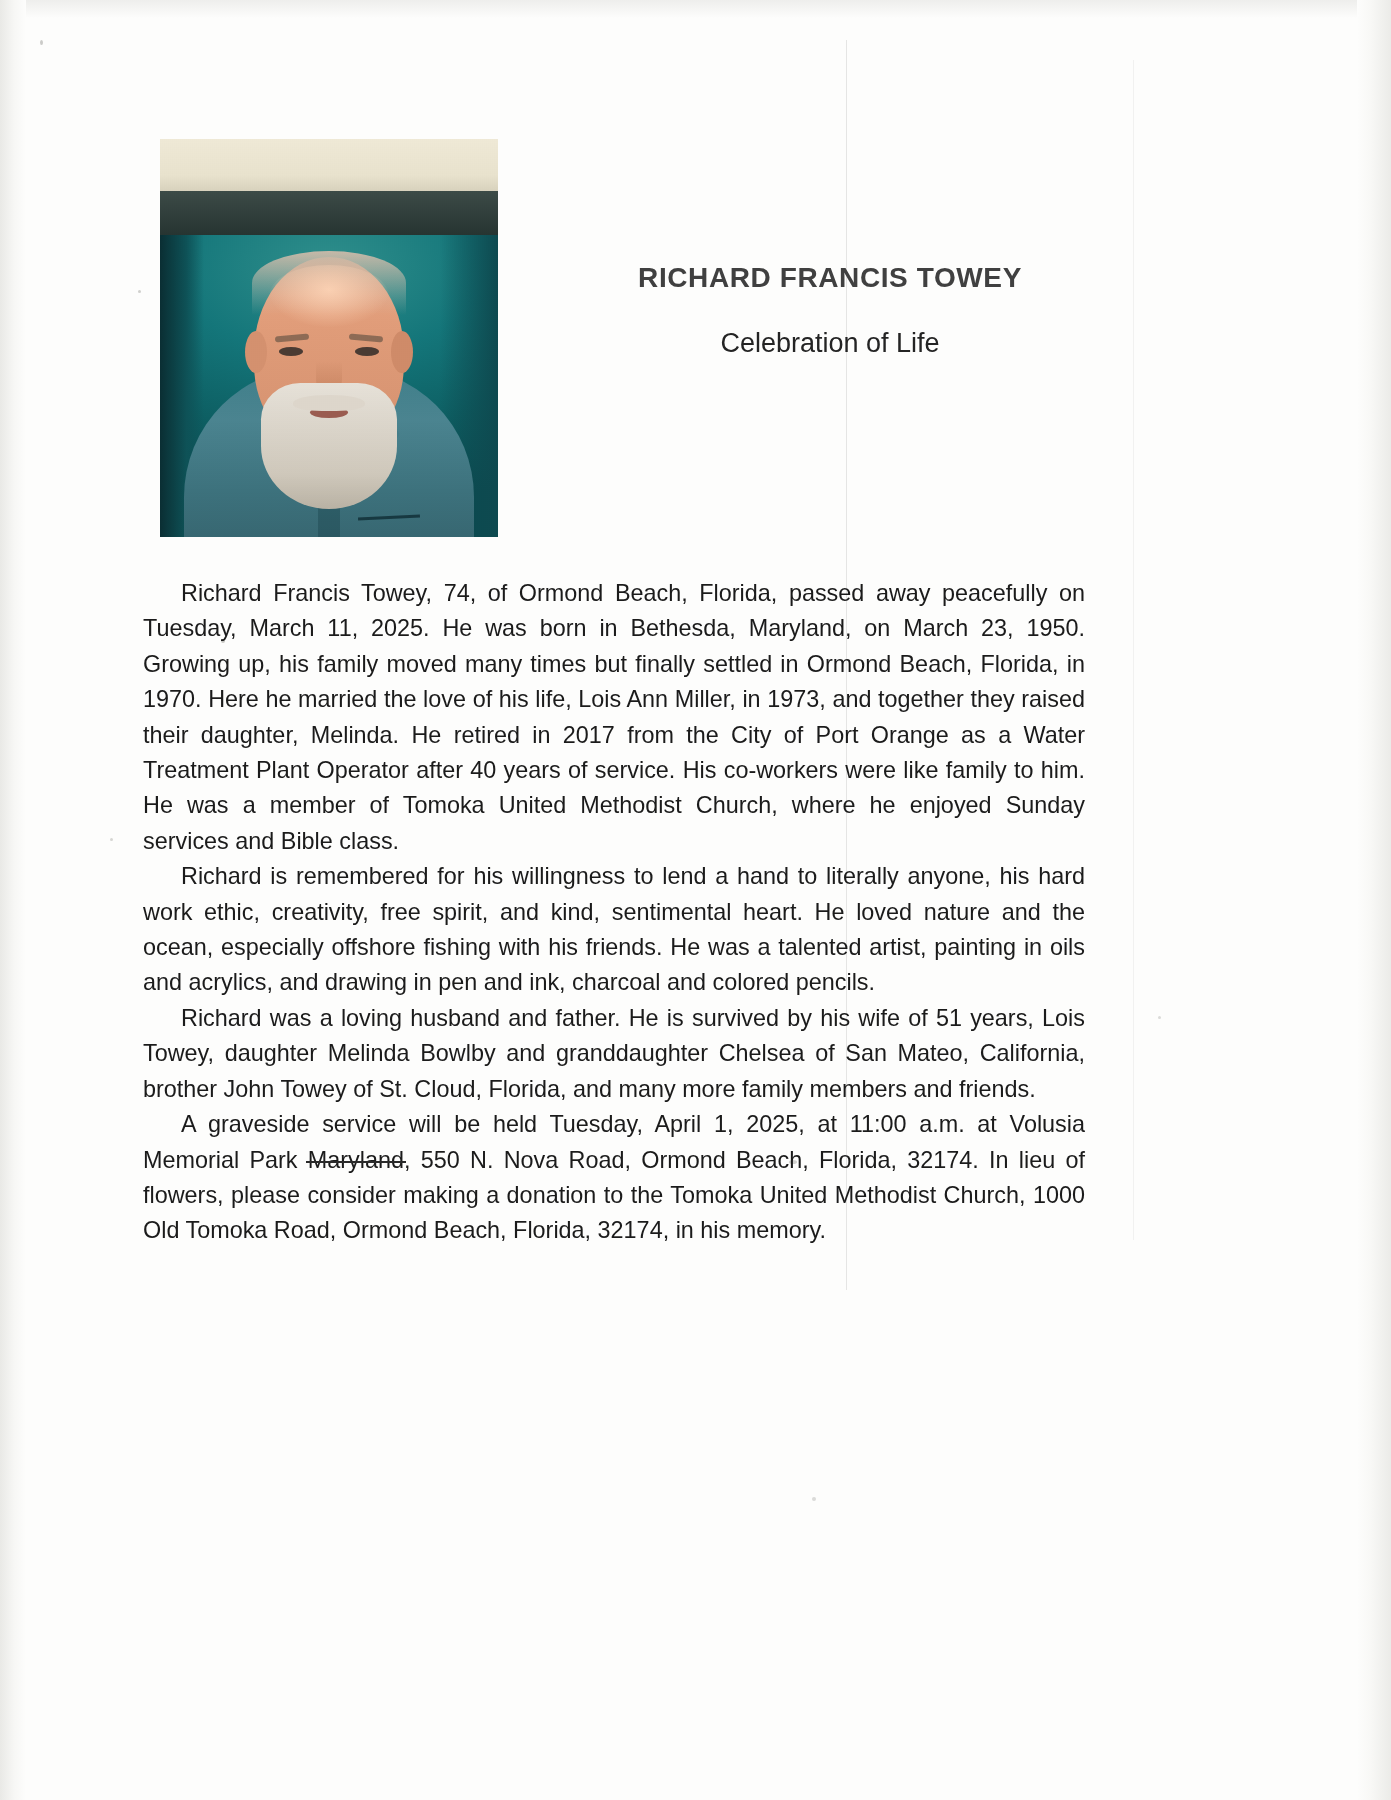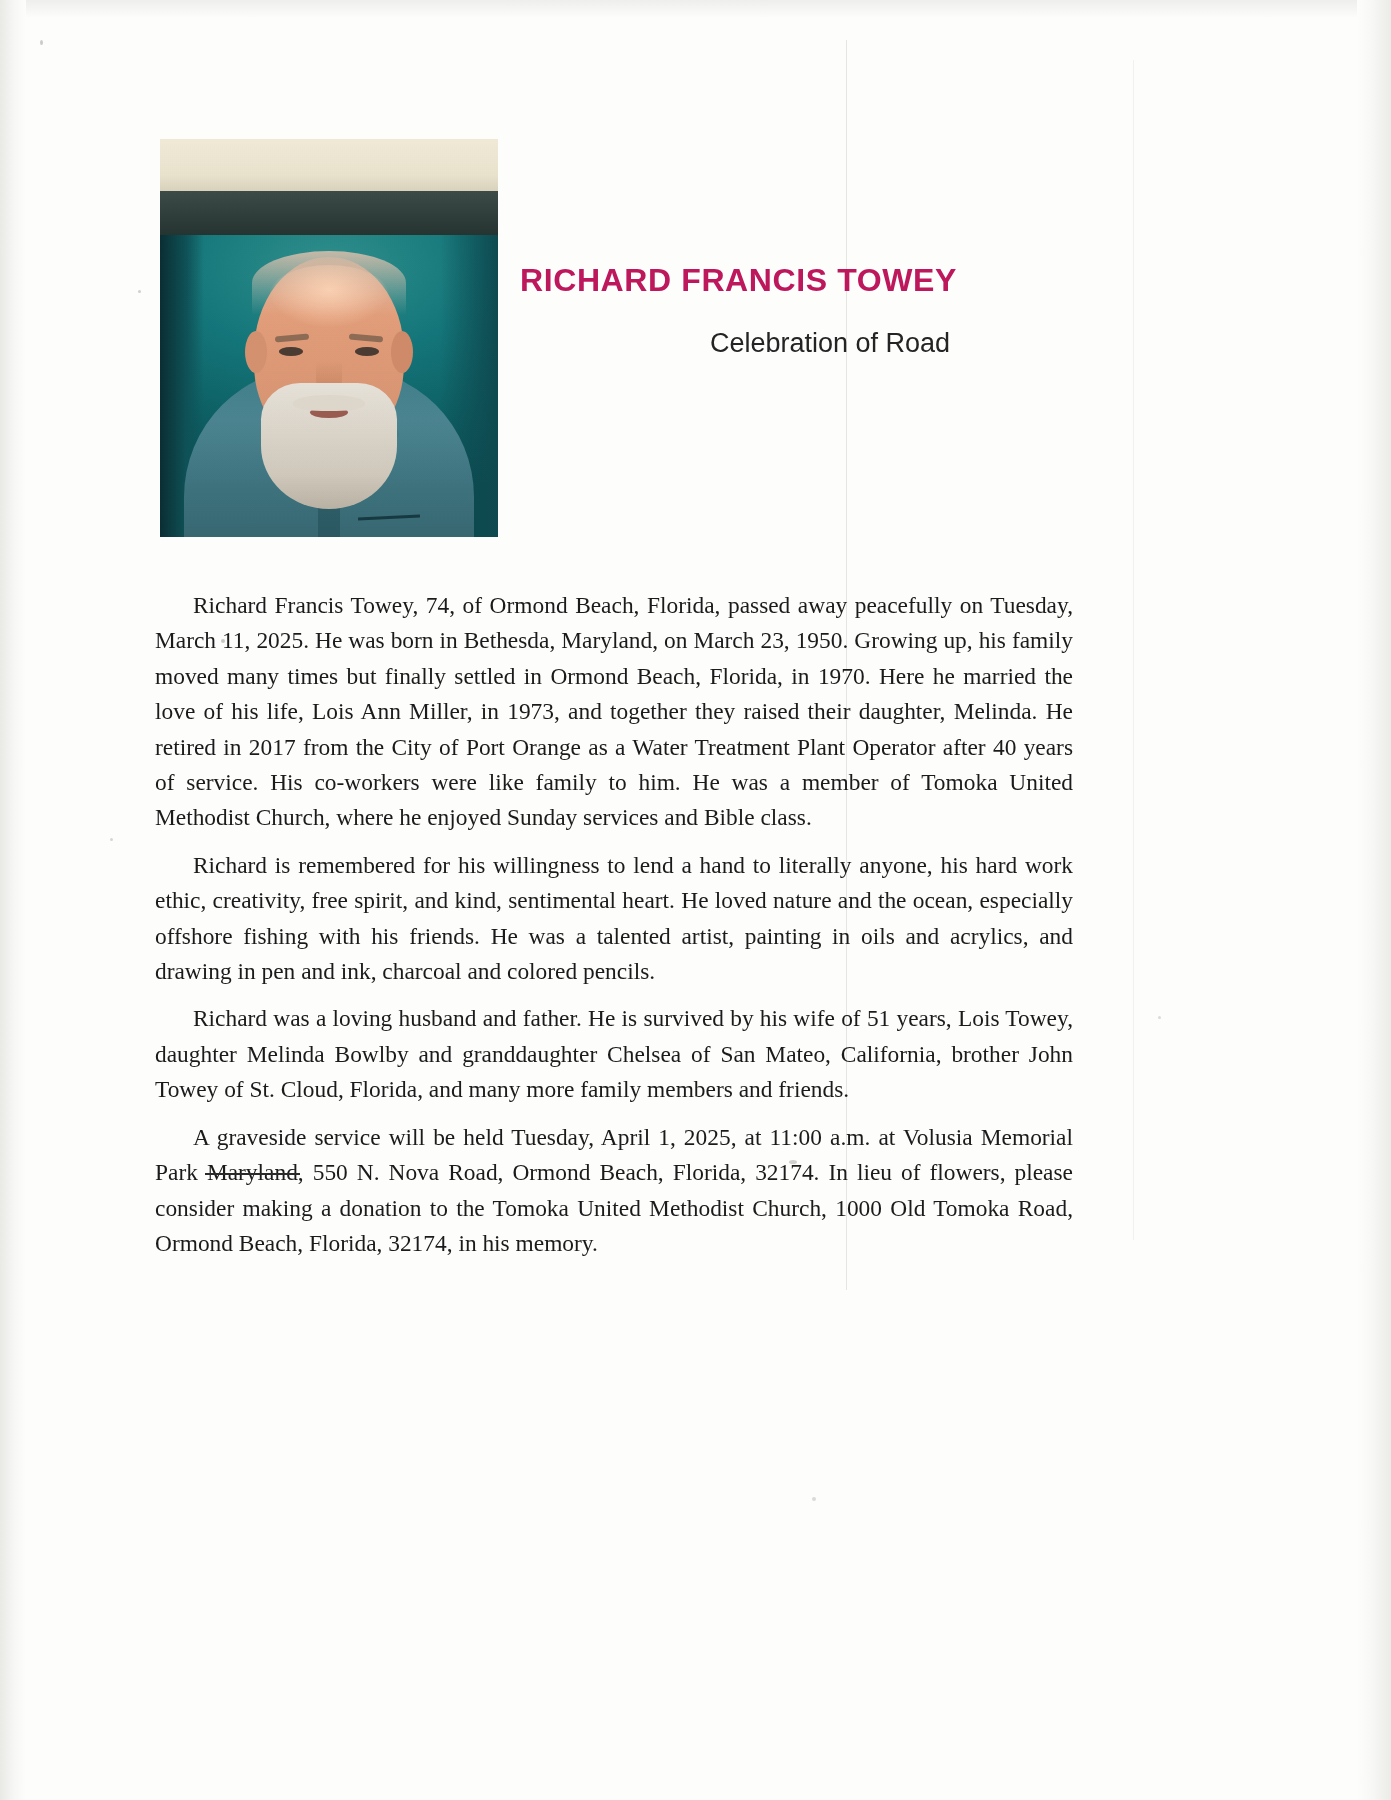--- a/index.html
+++ b/index.html
@@ -217,24 +217,25 @@
       repeating-linear-gradient(0deg, rgba(255,255,255,0.035) 0px, rgba(0,0,0,0.035) 1px, rgba(255,255,255,0.02) 2px);
     mix-blend-mode: overlay;
   }
 
   
   #title {
     position: absolute;
     left: 520px;
     top: 262px;
     width: 620px;
-    font-size: 32px;
+    text-align: center;
+    font-size: 28px;
     font-weight: bold;
     letter-spacing: 0.6px;
-    color: #be185d;
+    color: #404040;
   }
   #subtitle {
     position: absolute;
     left: 520px;
     top: 328px;
     width: 620px;
     text-align: center;
     font-size: 27px;
     font-weight: normal;
     color: #242424;
@@ -245,23 +246,22 @@
     position: absolute;
     left: 143px;
     top: 576px;
     width: 942px;
     font-size: 23.4px;
     line-height: 35.4px;
     text-align: justify;
     color: #1b1b1b;
   }
   #body-text p {
-    margin: 12px;
+    margin: 0;
     text-indent: 38px;
-    font-family: Liberation Serif, serif;
   }
   .strike {
     position: relative;
     white-space: nowrap;
   }
   .strike::after {
     content: "";
     position: absolute;
     left: -2px;
     right: -2px;
@@ -312,21 +312,21 @@
     <div class="ph-eye-r"></div>
     <div class="ph-nose"></div>
     <div class="ph-beard"></div>
     <div class="ph-mouth"></div>
     <div class="ph-mous"></div>
     <div class="ph-grain"></div>
   </div>
 
   <div id="title">RICHARD FRANCIS TOWEY</div>
 
-  <div id="subtitle">Celebration of Road</div>
+  <div id="subtitle">Celebration of Life</div>
 
   <div id="body-text">
     <p>Richard Francis Towey, 74, of Ormond Beach, Florida, passed away peacefully on Tuesday, March 11, 2025. He was born in Bethesda, Maryland, on March 23, 1950. Growing up, his family moved many times but finally settled in Ormond Beach, Florida, in 1970. Here he married the love of his life, Lois Ann Miller, in 1973, and together they raised their daughter, Melinda. He retired in 2017 from the City of Port Orange as a Water Treatment Plant Operator after 40 years of service. His co-workers were like family to him. He was a member of Tomoka United Methodist Church, where he enjoyed Sunday services and Bible class.</p>
     <p>Richard is remembered for his willingness to lend a hand to literally anyone, his hard work ethic, creativity, free spirit, and kind, sentimental heart. He loved nature and the ocean, especially offshore fishing with his friends. He was a talented artist, painting in oils and acrylics, and drawing in pen and ink, charcoal and colored pencils.</p>
     <p>Richard was a loving husband and father. He is survived by his wife of 51 years, Lois Towey, daughter Melinda Bowlby and granddaughter Chelsea of San Mateo, California, brother John Towey of St. Cloud, Florida, and many more family members and friends.</p>
     <p><span> A graveside service will be held Tuesday, April 1, 2025, at 11:00 a.m. at Volusia Memorial Park </span><span class="strike">Maryland</span><span>, 550 N. Nova Road, Ormond Beach, Florida, 32174. In lieu of flowers, please consider making a donation to the Tomoka United Methodist Church, 1000 Old Tomoka Road, Ormond Beach, Florida, 32174, in his memory.</span></p>
   </div>
 
 </div>
 

